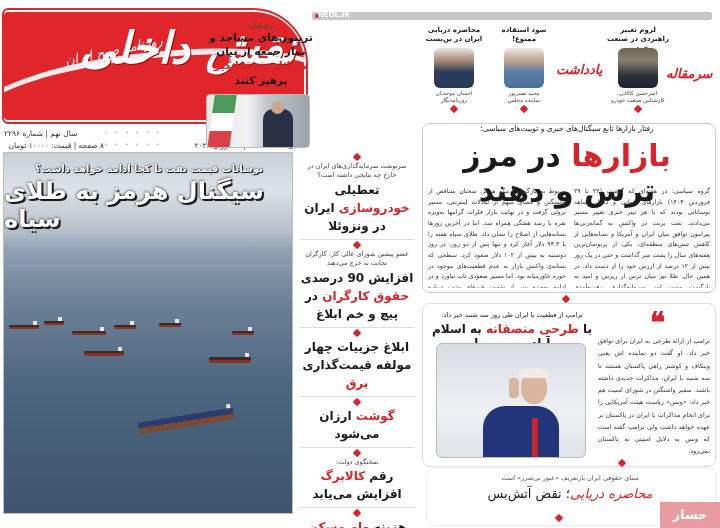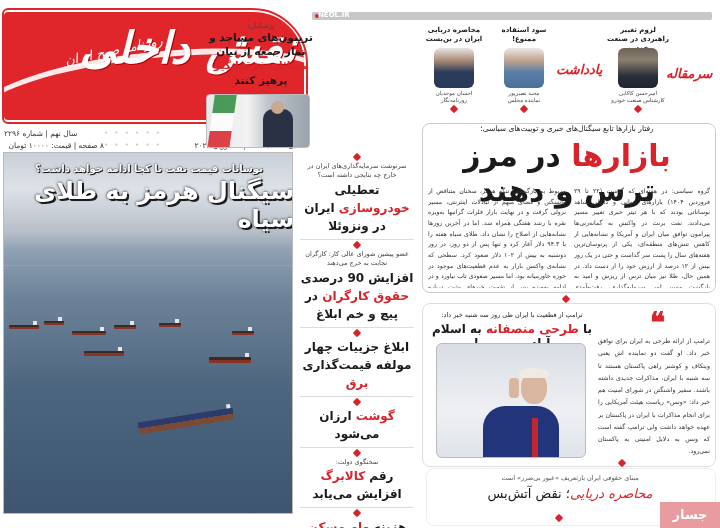--- a/index.html
+++ b/index.html
@@ -33,21 +33,21 @@
   .section-tag { font-family: "DejaVu Serif", serif; font-style: italic; color: #d8232a; font-size: 13px; font-weight: bold; direction: rtl; }
 
   
   #pez-box { left: 207px; top: 22px; width: 108px; }
   #pez-photo { left: 206px; top: 94px; width: 104px; height: 54px; border: 1px solid #bbb; border-radius: 4px; overflow: hidden; background: linear-gradient(90deg, #e7e7e9 0%, #f2f2f3 40%, #bfc4ca 60%, #9aa3ad 100%); }
   .h-sm { font-weight: bold; font-size: 10.5px; line-height: 1.35; }
 
   
   #lead-photo { left: 3px; top: 152px; width: 290px; height: 362px; overflow: hidden; border: 1px solid #bbb; background: linear-gradient(180deg, #c9d0d8 0%, #dde2e8 10%, #b6bec8 22%, #8fa1b3 27%, #6d8399 40%, #4d667f 65%, #3d556e 100%); }
   #lead-kicker { position: absolute; left: 0; width: 290px; top: 10px; font-weight: bold; font-size: 10px; color: #fff; text-shadow: 0 0 2px #000, 1px 1px 0 #222; direction: rtl; text-align: center; }
-  #lead-headline { position: absolute; left: 0; width: 290px; top: 24px; font-weight: bold; font-size: 24px; color: #fff; text-shadow: 0 0 3px #000, 2px 2px 0 #222; direction: rtl; text-align: right; letter-spacing: -0.5px; }
+  #lead-headline { position: absolute; left: 0; width: 290px; top: 24px; font-weight: bold; font-size: 24px; color: #fff; text-shadow: 0 0 3px #000, 2px 2px 0 #222; direction: rtl; text-align: left; letter-spacing: -0.5px; }
   .ship { position: absolute; height: 4px; background: linear-gradient(180deg, #3a2b28 0 50%, #8a3325 50% 100%); border-radius: 1px; }
   .ship::after { content: ""; position: absolute; right: 2px; top: -4px; width: 4px; height: 4px; background: #e6e6e6; }
 
   
   #mid-col { left: 300px; top: 152px; width: 114px; }
   .mid-item { border-bottom: 1px solid #ddd; padding: 2px 0 4px; position: relative; }
   .mid-item .kicker { font-size: 6.5px; color: #444; line-height: 1.45; }
   .mid-item .head { font-weight: bold; font-size: 12px; line-height: 1.5; }
   .sep-logo { display: block; width: 6px; height: 6px; background: #d8232a; margin: 0 auto 2px; transform: rotate(45deg); border-radius: 1px; }
 

